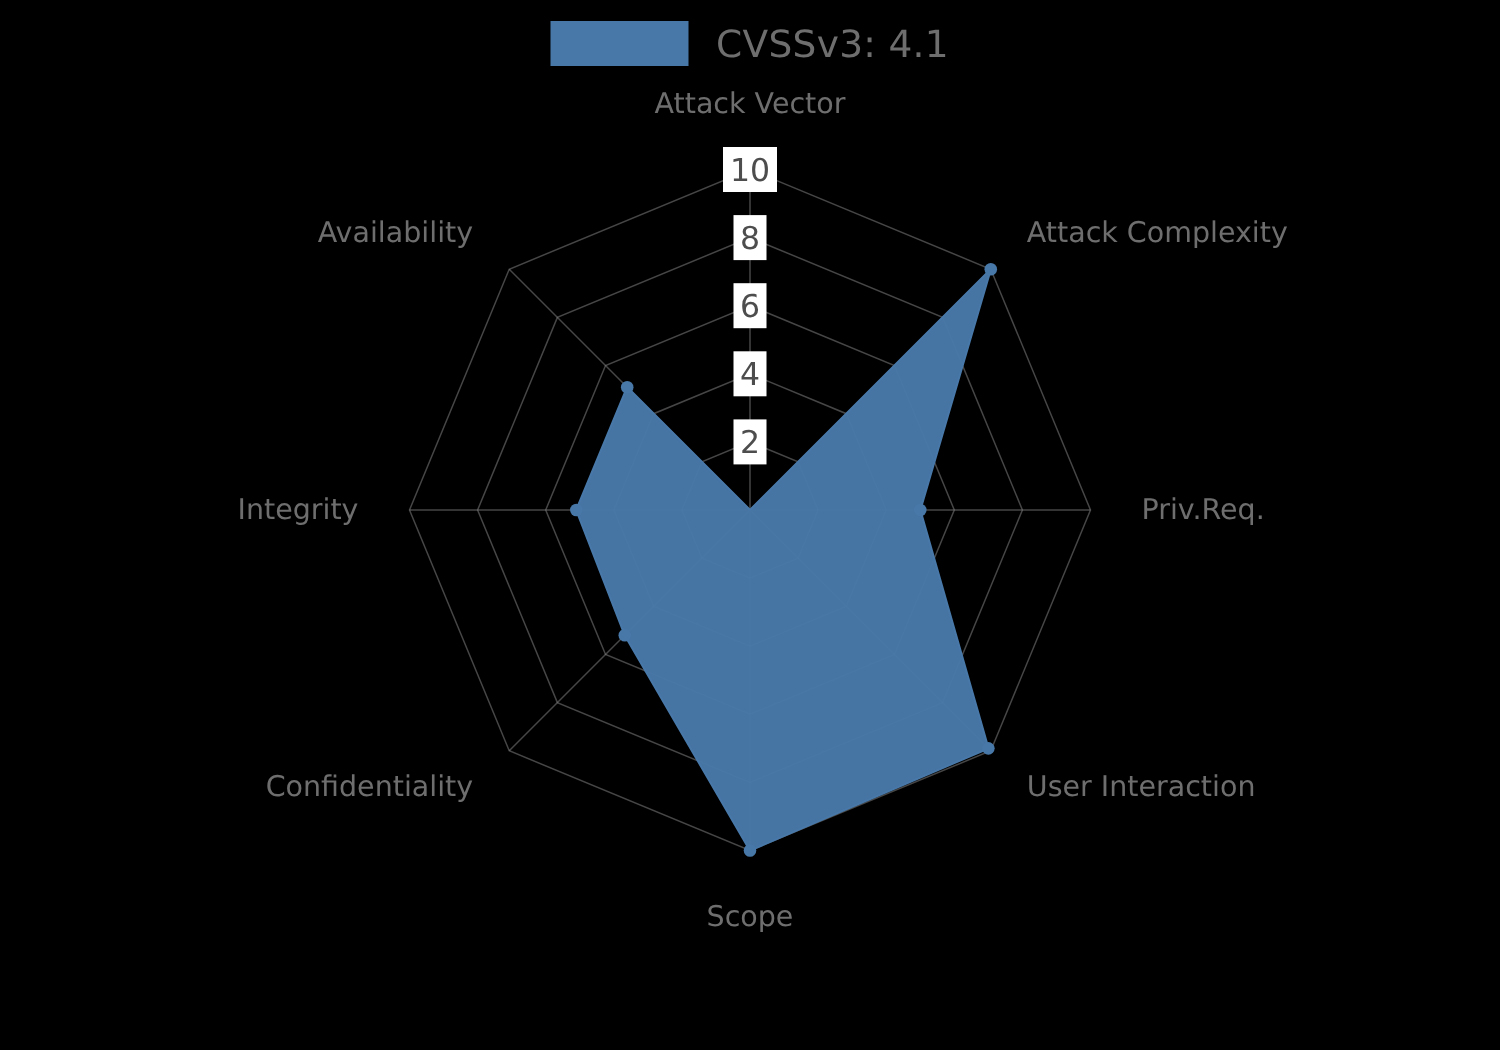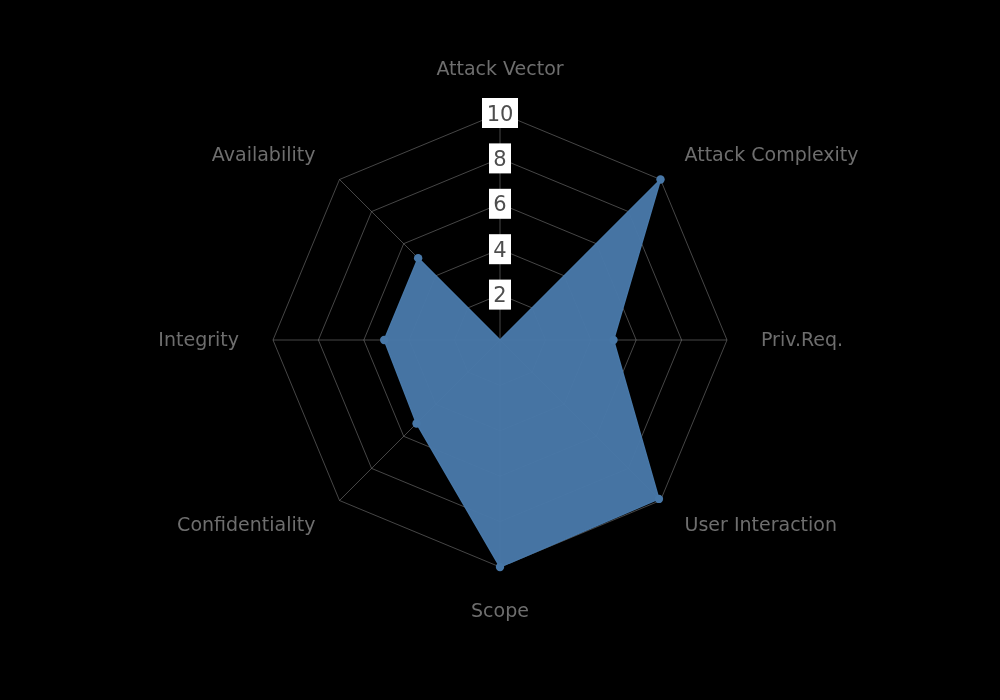--- a/index.html
+++ b/index.html
@@ -67,20 +67,24 @@
   }
   .tick-bg {
     fill: #ffffff;
   }
 </style>
 </head>
 <body>
 
 <div id="chart-root">
 
+  <div class="legend">
+    <div class="legend-swatch"></div>
+    <div class="legend-label">CVSSv3: 4.1</div>
+  </div>
 
   <svg class="radar" viewBox="0 0 1000 700">
     <g id="grid-rings">
         <polygon points="500,294.6 532.1026478658692,307.89735213413076 545.4,340 532.1026478658692,372.10264786586924 500,385.4 467.89735213413076,372.10264786586924 454.6,340 467.89735213413076,307.89735213413076" fill="none" stroke="#808080" stroke-width="1" stroke-opacity="0.55"></polygon>
         <polygon points="500,249.2 564.2052957317385,275.7947042682615 590.8,340 564.2052957317385,404.2052957317385 500,430.8 435.7947042682615,404.20529573173854 409.2,340 435.79470426826146,275.7947042682615" fill="none" stroke="#808080" stroke-width="1" stroke-opacity="0.55"></polygon>
         <polygon points="500,203.8 596.3079435976077,243.69205640239224 636.2,340 596.3079435976077,436.30794359760773 500,476.2 403.69205640239227,436.3079435976078 363.8,340 403.6920564023922,243.69205640239224" fill="none" stroke="#808080" stroke-width="1" stroke-opacity="0.55"></polygon>
         <polygon points="500,158.39999999999998 628.4105914634771,211.58940853652297 681.6,340 628.4105914634771,468.41059146347703 500,521.6 371.58940853652297,468.4105914634771 318.4,340 371.5894085365229,211.58940853652297" fill="none" stroke="#808080" stroke-width="1" stroke-opacity="0.55"></polygon>
         <polygon points="500,113 660.5132393293463,179.48676067065372 727,340 660.5132393293463,500.5132393293463 500,567 339.4867606706537,500.51323932934633 273,340 339.48676067065367,179.48676067065372" fill="none" stroke="#808080" stroke-width="1" stroke-opacity="0.55"></polygon>
       </g>
     <g id="grid-spokes">

